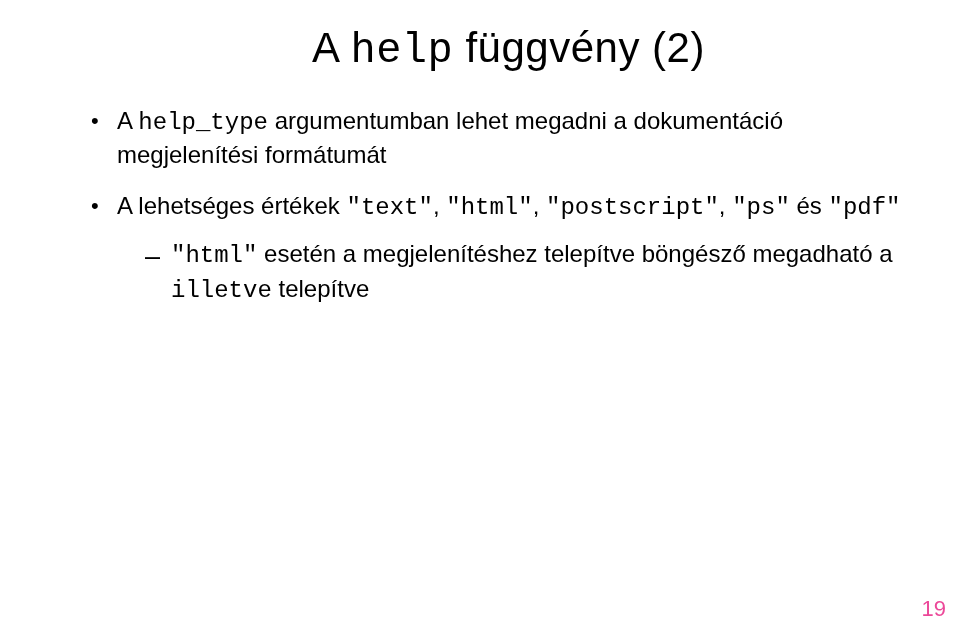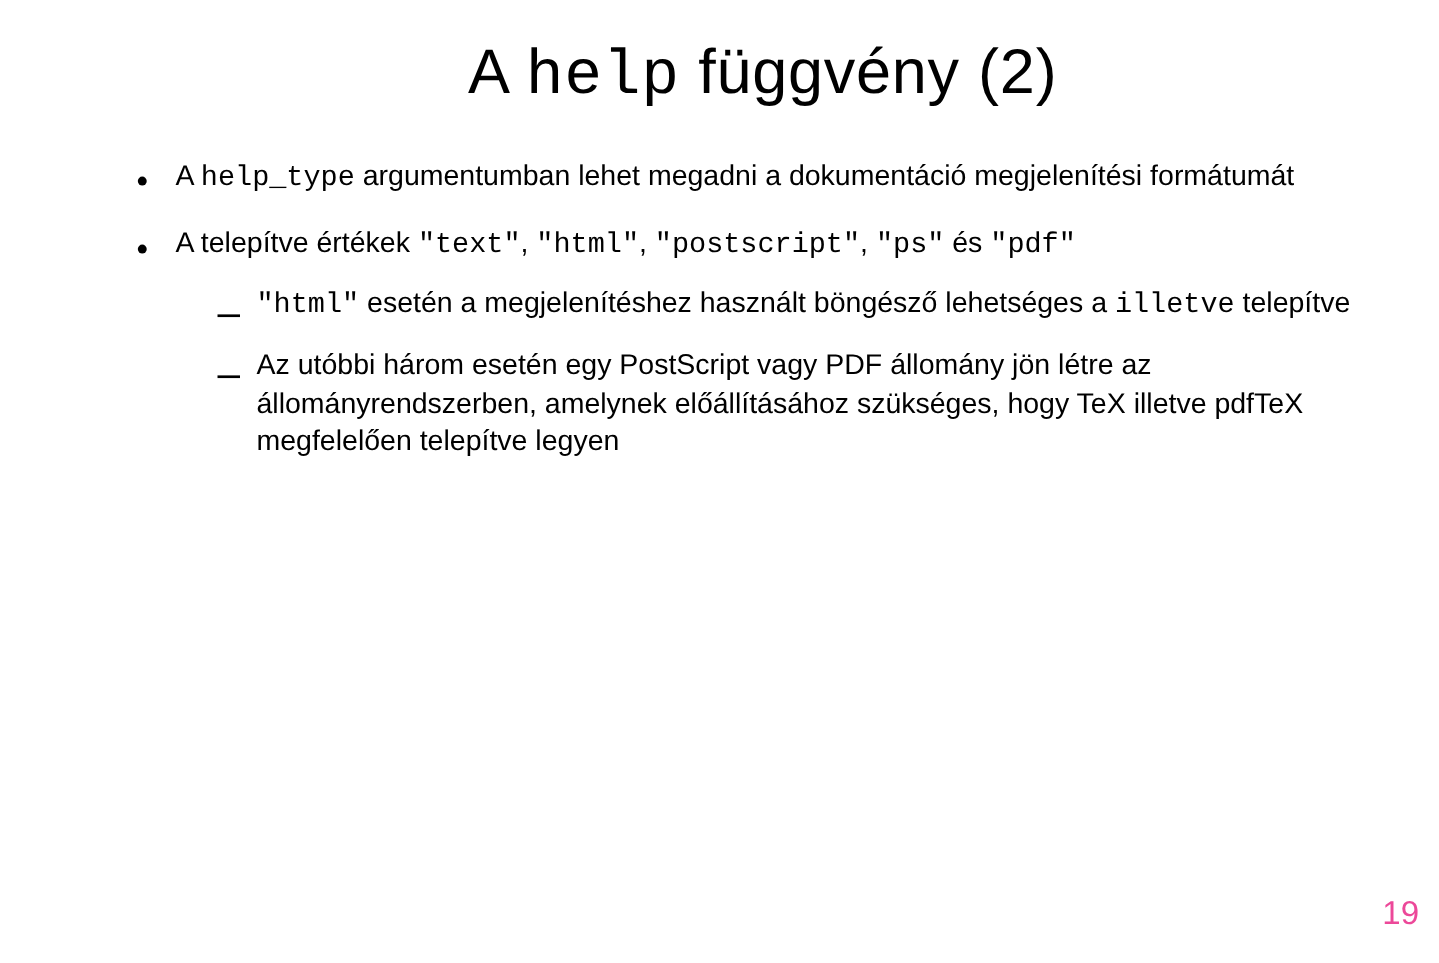--- a/index.html
+++ b/index.html
@@ -27,21 +27,21 @@
       text-align: center;
       font-size: 42px;
       font-weight: normal;
       margin-bottom: 30px;
       letter-spacing: 0.5px;
     }
     .title .mono {
       font-family: "Courier New", Courier, monospace;
     }
     .content {
-      font-size: 19px;
+      font-size: 24px;
       line-height: 1.35;
     }
     ul.level1 {
       list-style: none;
       padding-left: 0;
     }
     ul.level1 > li {
       position: relative;
       padding-left: 28px;
       margin-bottom: 18px;
@@ -90,27 +90,24 @@
   <h1 class="title">
     <span>A </span><span class="mono">help</span><span> függvény (2)</span>
   </h1>
 
   <div class="content">
     <ul class="level1">
       <li>
         <span>A </span><span class="mono">help_type</span><span> argumentumban lehet megadni a dokumentáció megjelenítési formátumát</span>
       </li>
       <li>
-        <span>A telepítve értékek </span><span class="mono">"text"</span><span>, </span><span class="mono">"html"</span><span>, </span><span class="mono">"postscript"</span><span>, </span><span class="mono">"ps"</span><span> és </span><span class="mono">"pdf"</span>
+        <span>A lehetséges értékek </span><span class="mono">"text"</span><span>, </span><span class="mono">"html"</span><span>, </span><span class="mono">"postscript"</span><span>, </span><span class="mono">"ps"</span><span> és </span><span class="mono">"pdf"</span>
         <ul class="level2">
           <li>
-            <span class="mono">"html"</span><span> esetén a megjelenítéshez használt böngésző lehetséges a </span><span class="mono">illetve</span><span> telepítve</span>
-          </li>
-          <li>
-            <span>Az utóbbi három esetén egy PostScript vagy PDF állomány jön létre az állományrendszerben, amelynek előállításához szükséges, hogy TeX illetve pdfTeX megfelelően telepítve legyen</span>
+            <span class="mono">"html"</span><span> esetén a megjelenítéshez telepítve böngésző megadható a </span><span class="mono">illetve</span><span> telepítve</span>
           </li>
         </ul>
       </li>
     </ul>
   </div>
 
   <div class="page-number">19</div>
 </div>
 
 </body></html>

